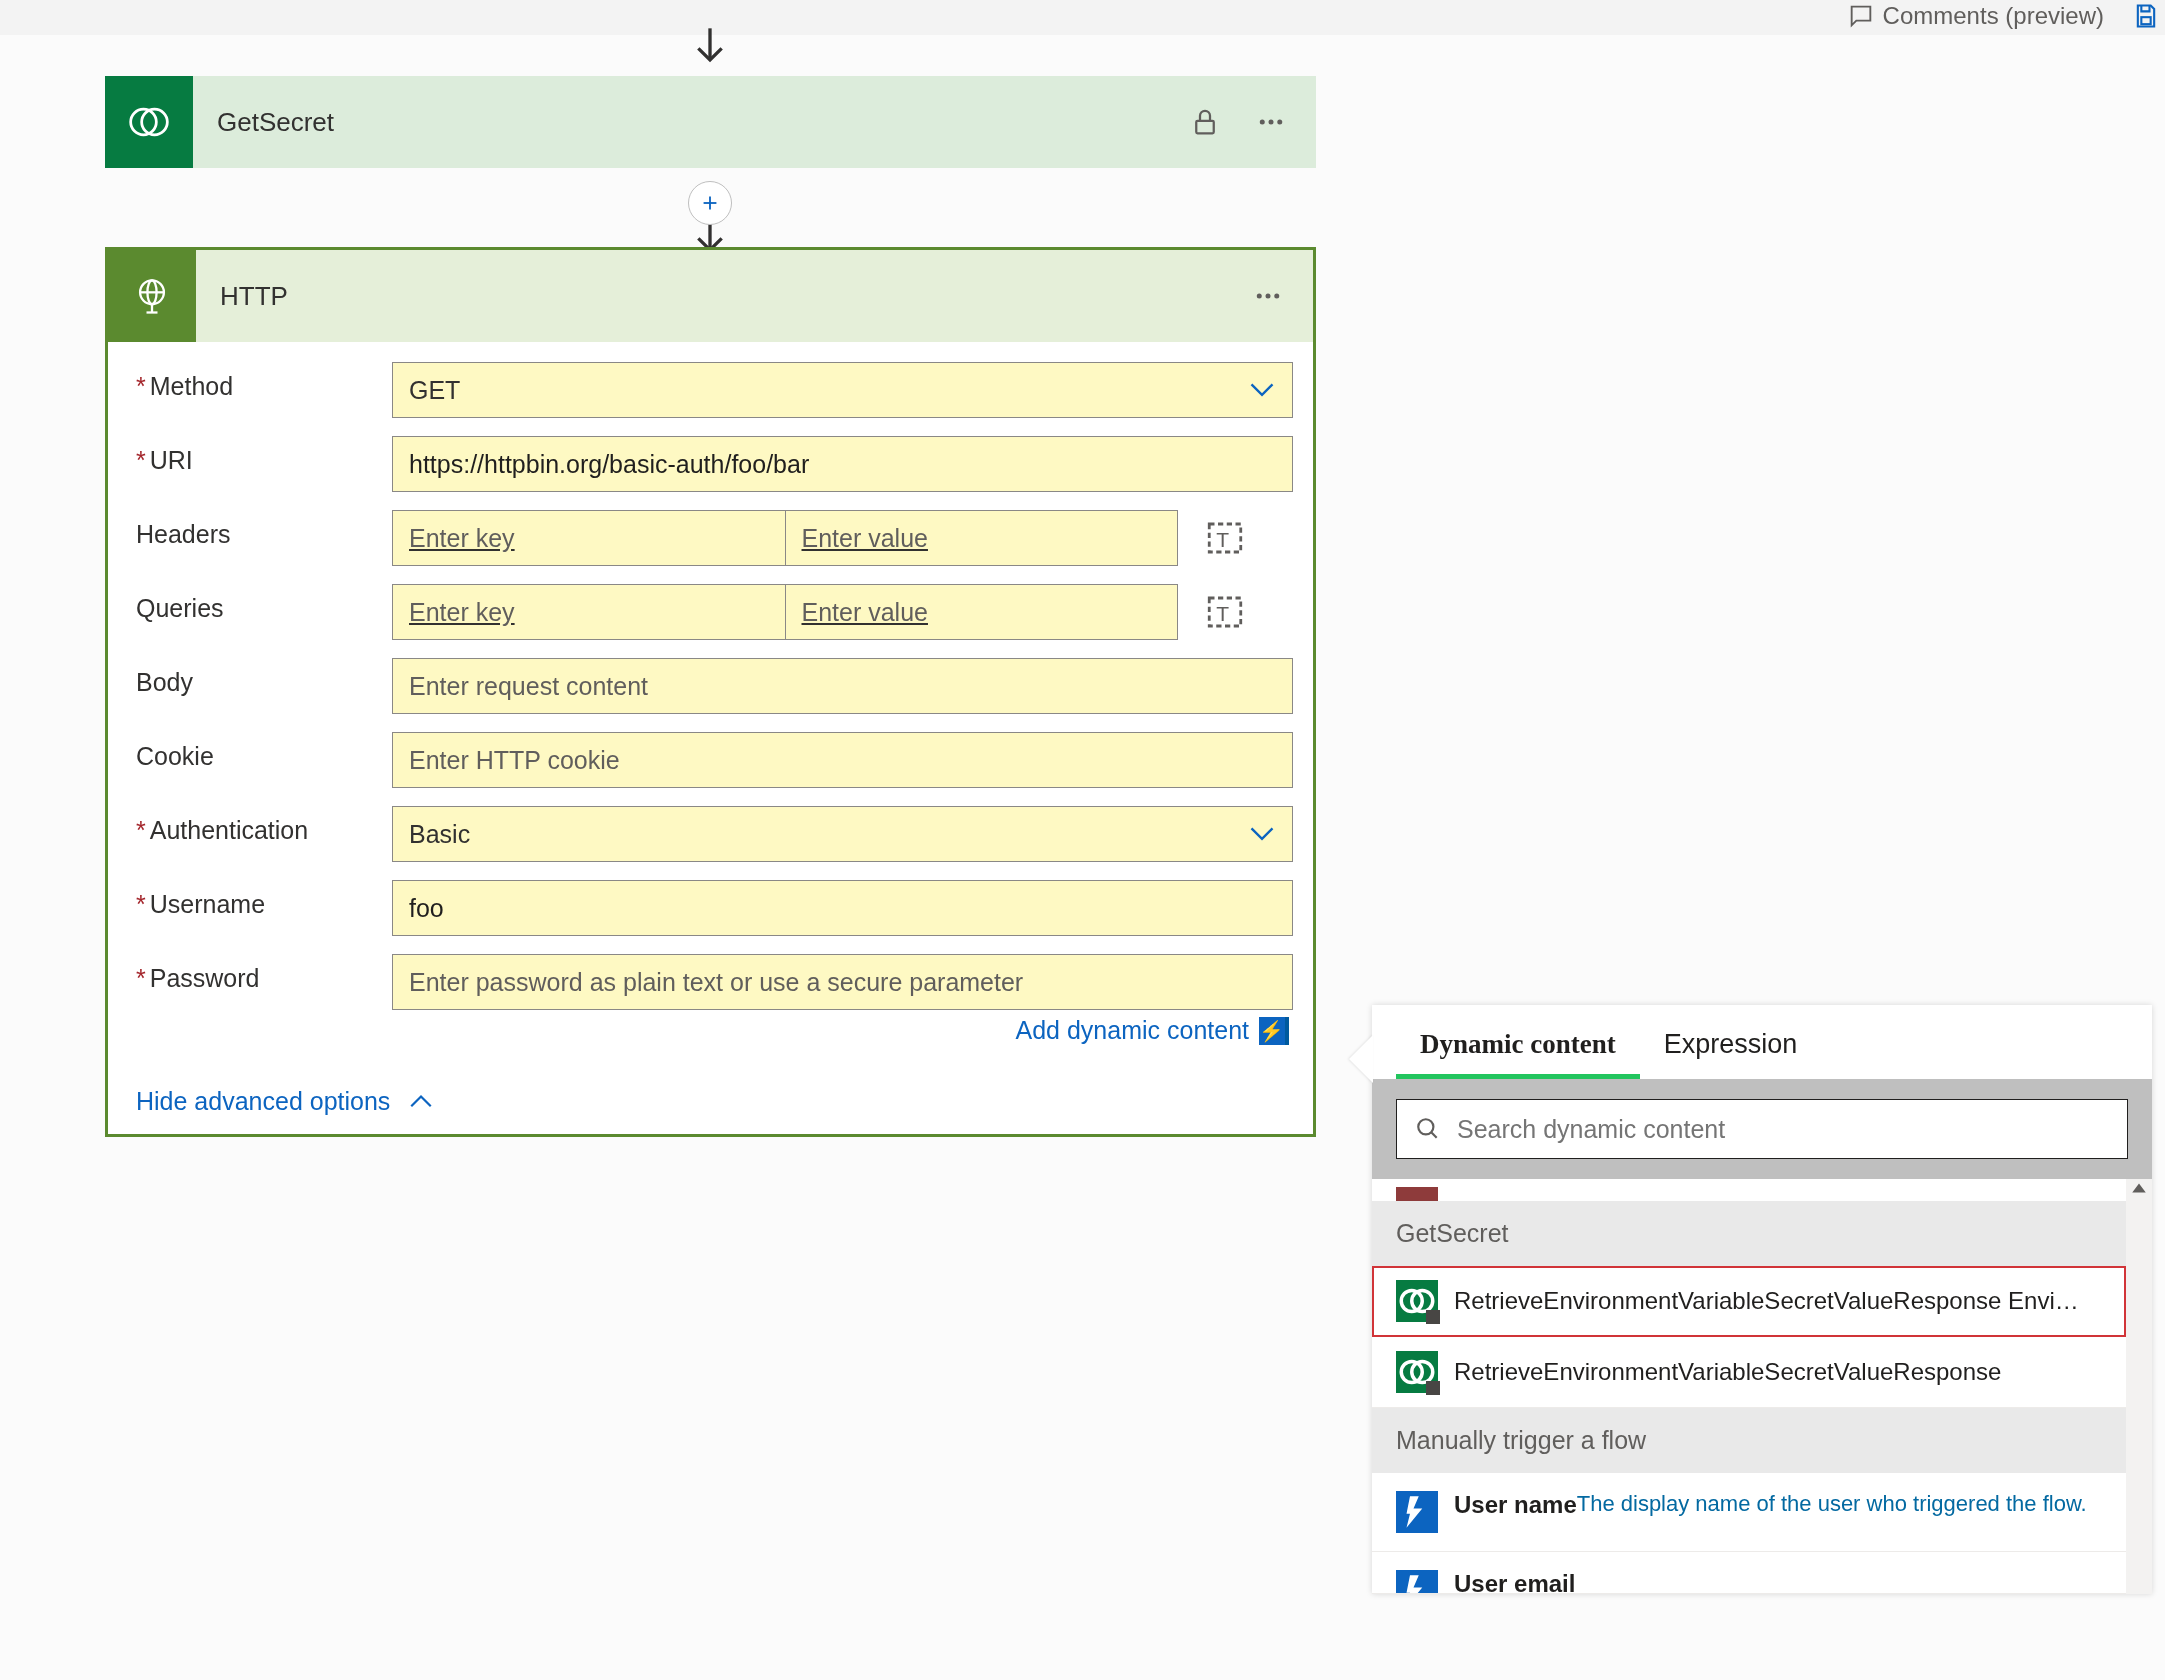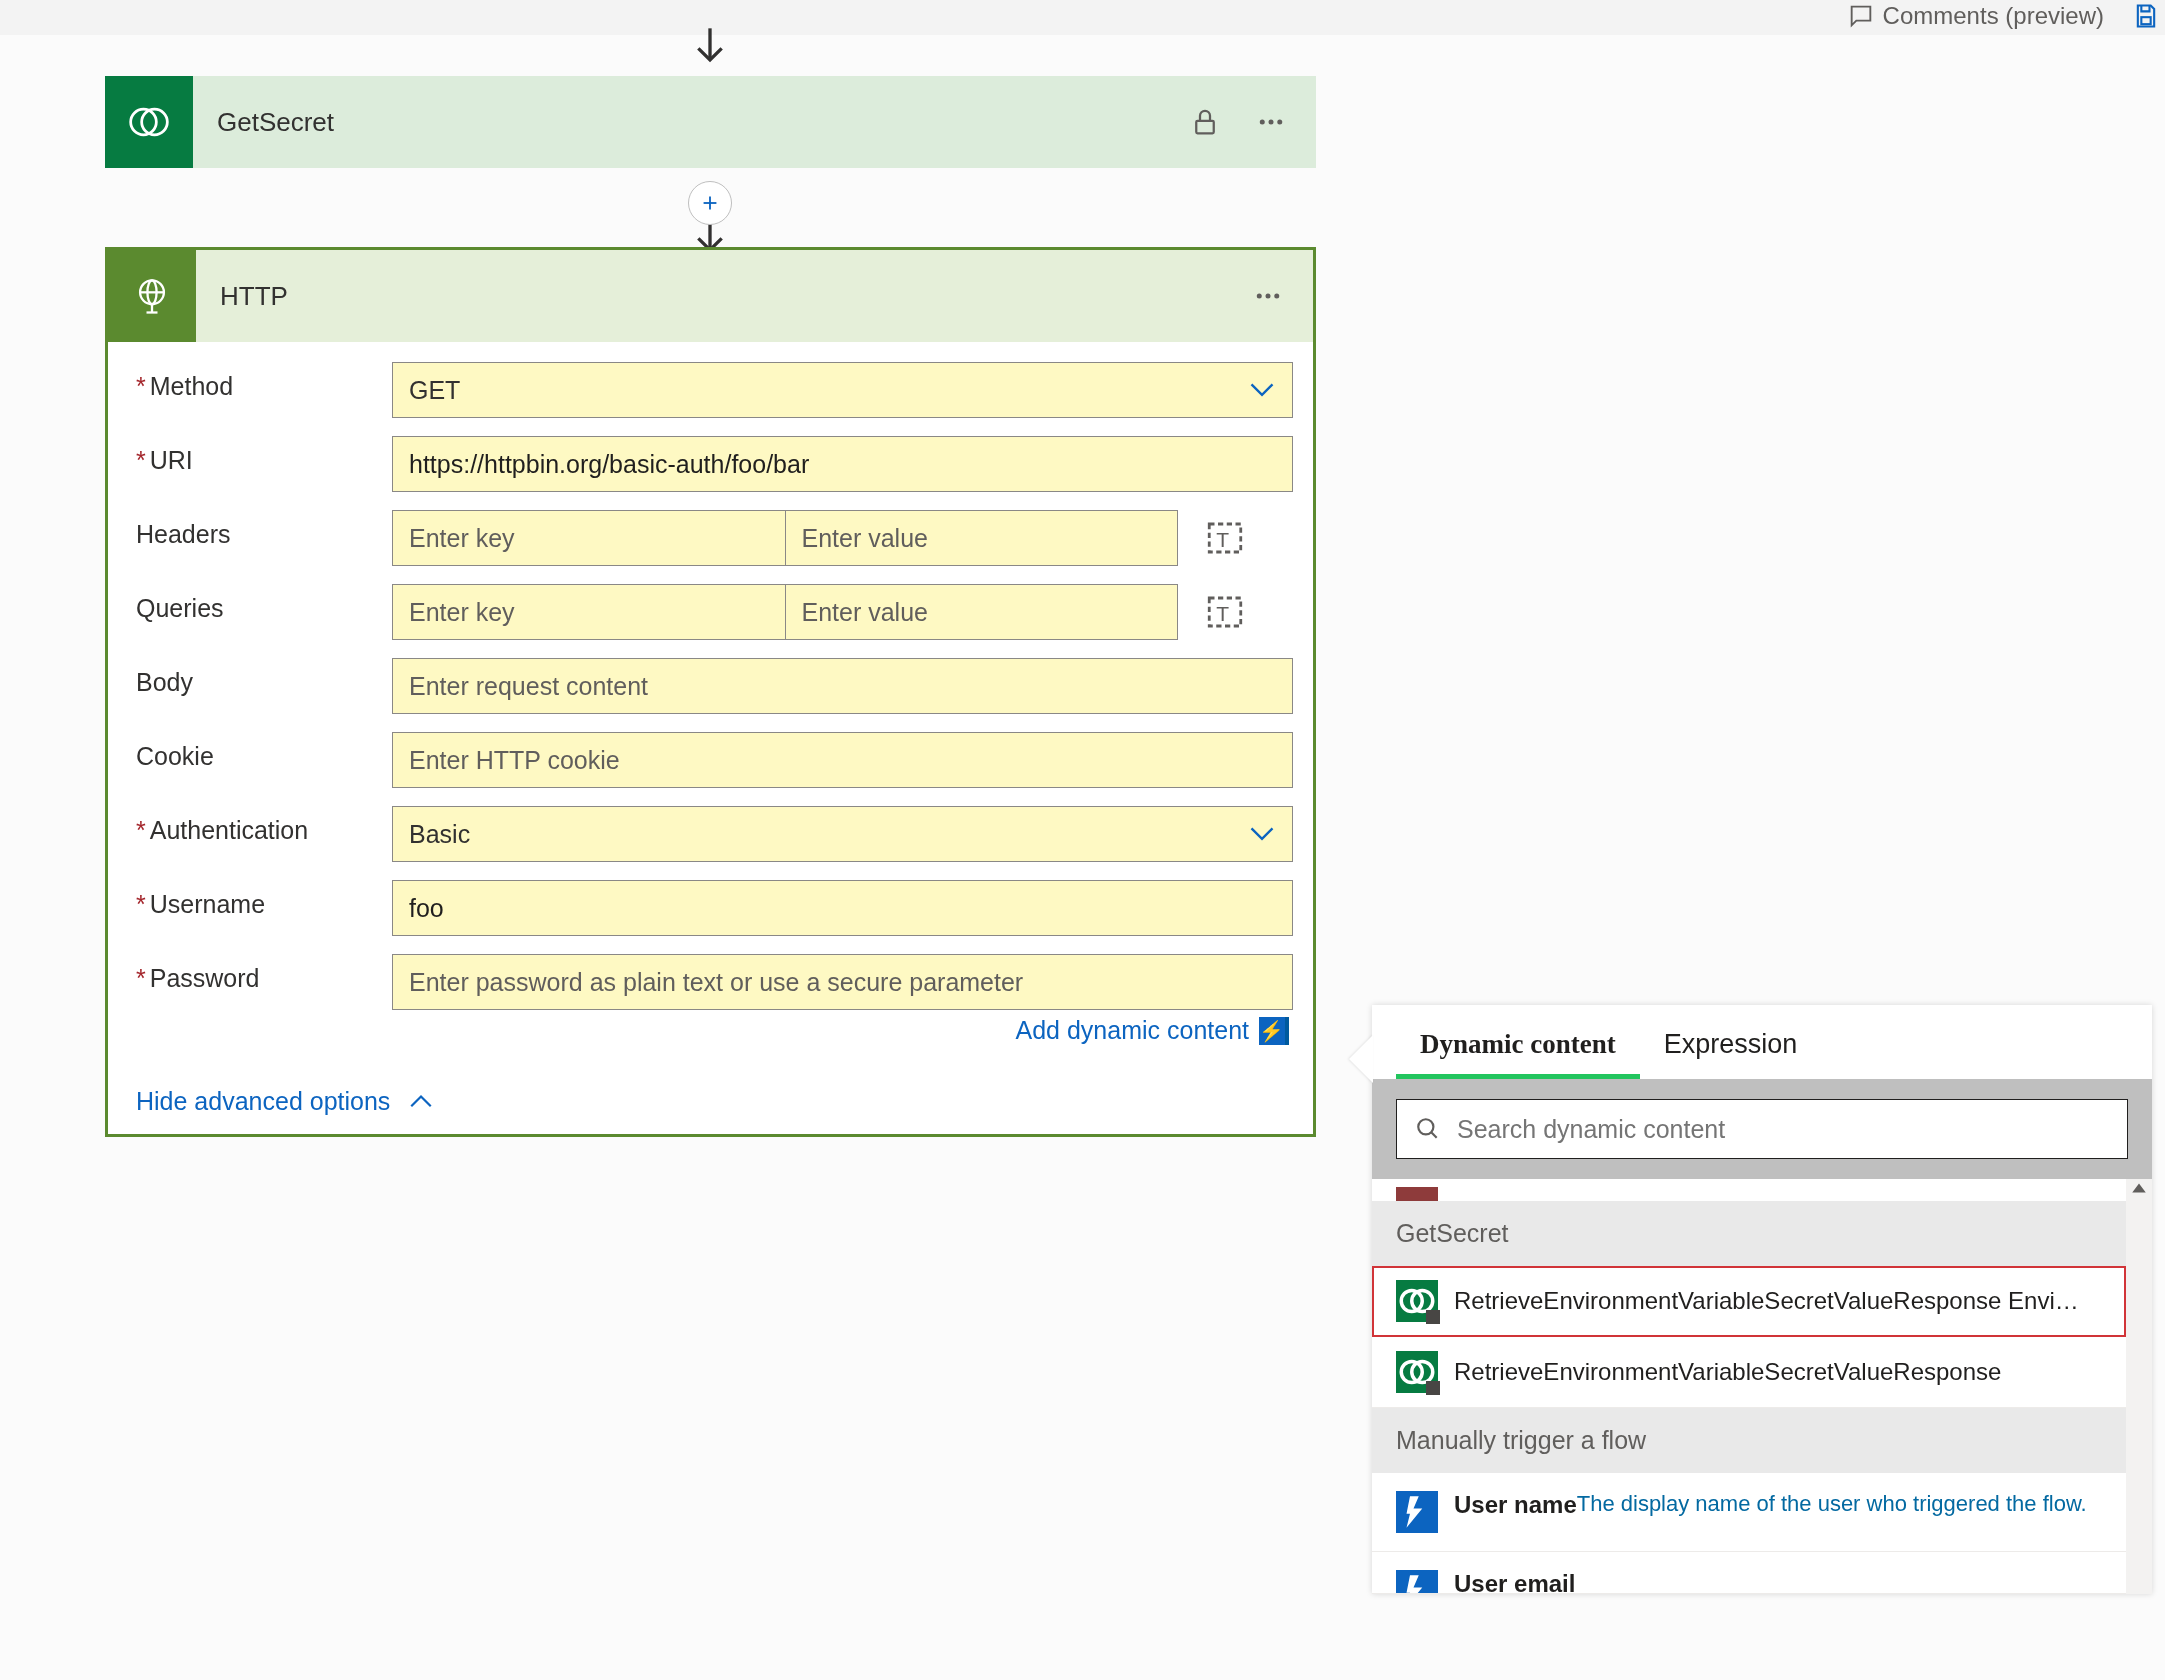--- a/index.html
+++ b/index.html
@@ -148,20 +148,21 @@
   }
   .select .chev { color:#0c64c0; }
   .select .chev svg { width: 28px; height: 20px; }
   .textbox.muted { color:#605e5c; }
   .textbox.val { color:#201f1e; }
 
   .kv-row {
     display:flex;
     align-items:center;
     gap: 0;
+    text-decoration: underline;
   }
   .kv-row .textbox { flex:1; }
   .kv-row .textbox:first-child { border-right: none; }
   .kv-mode-btn {
     width: 42px; height: 42px;
     margin-left: 26px;
     display:flex; align-items:center; justify-content:center;
     color:#605e5c;
     cursor:pointer;
   }

